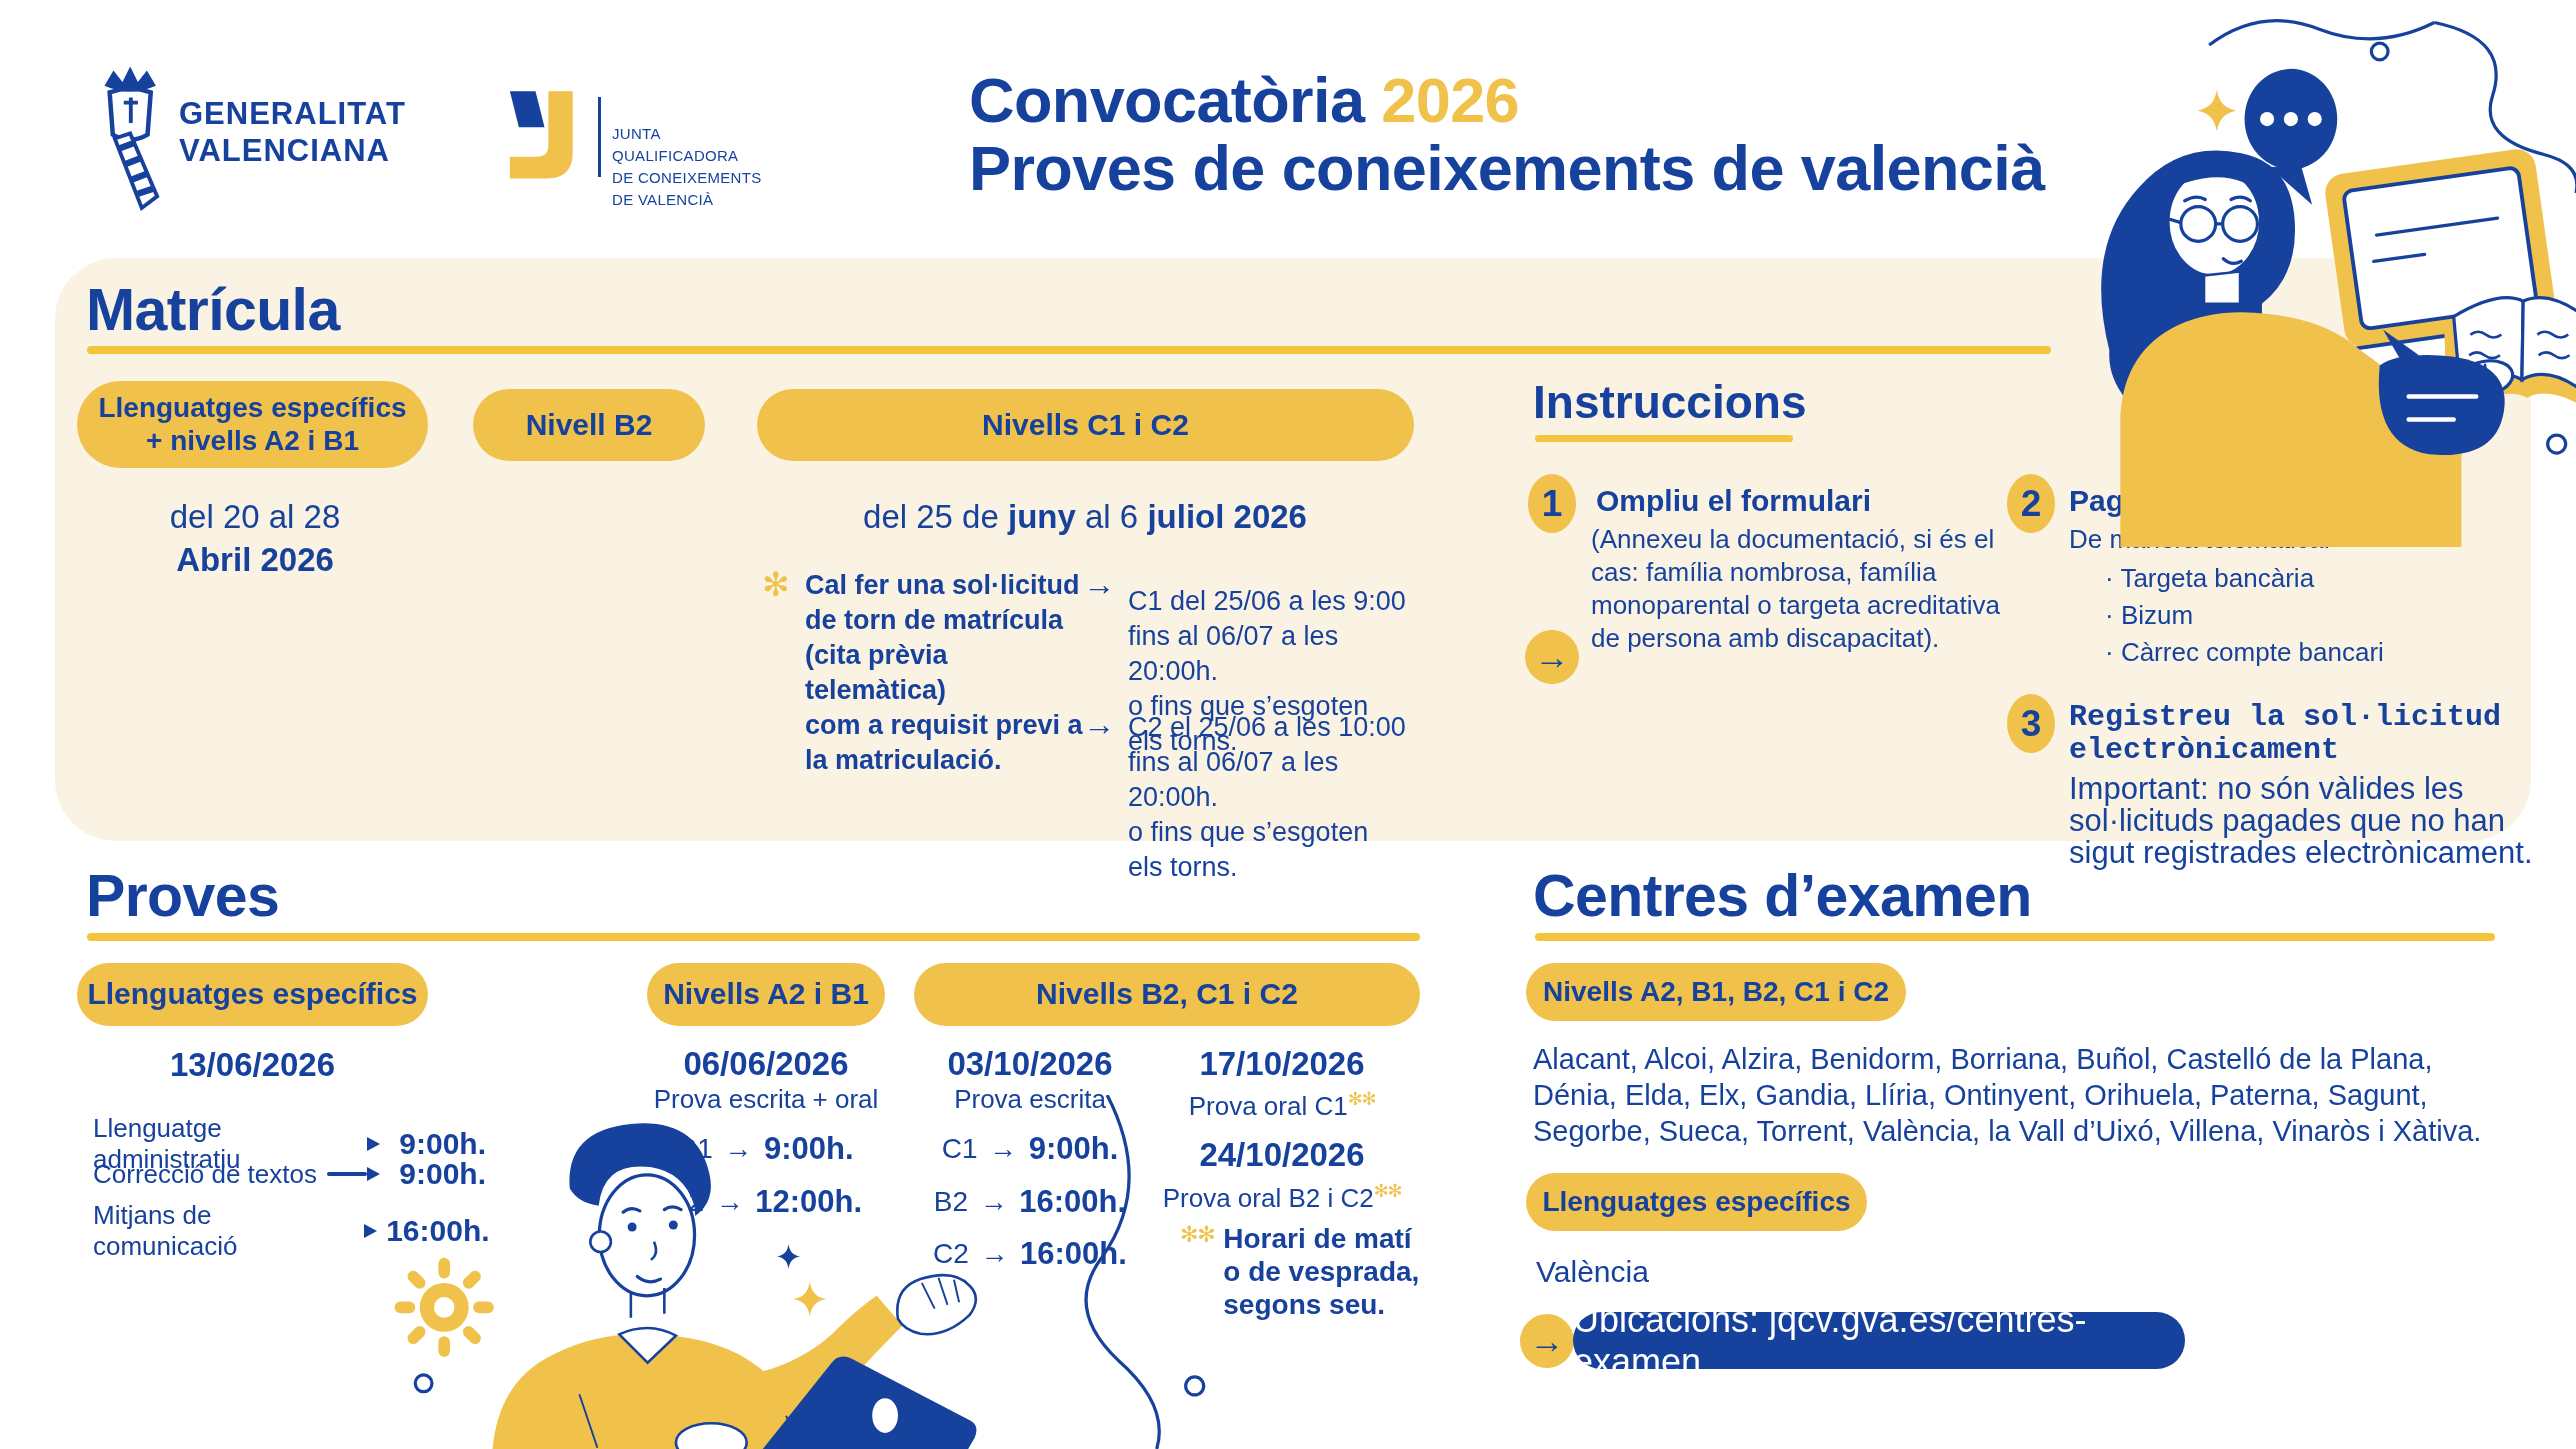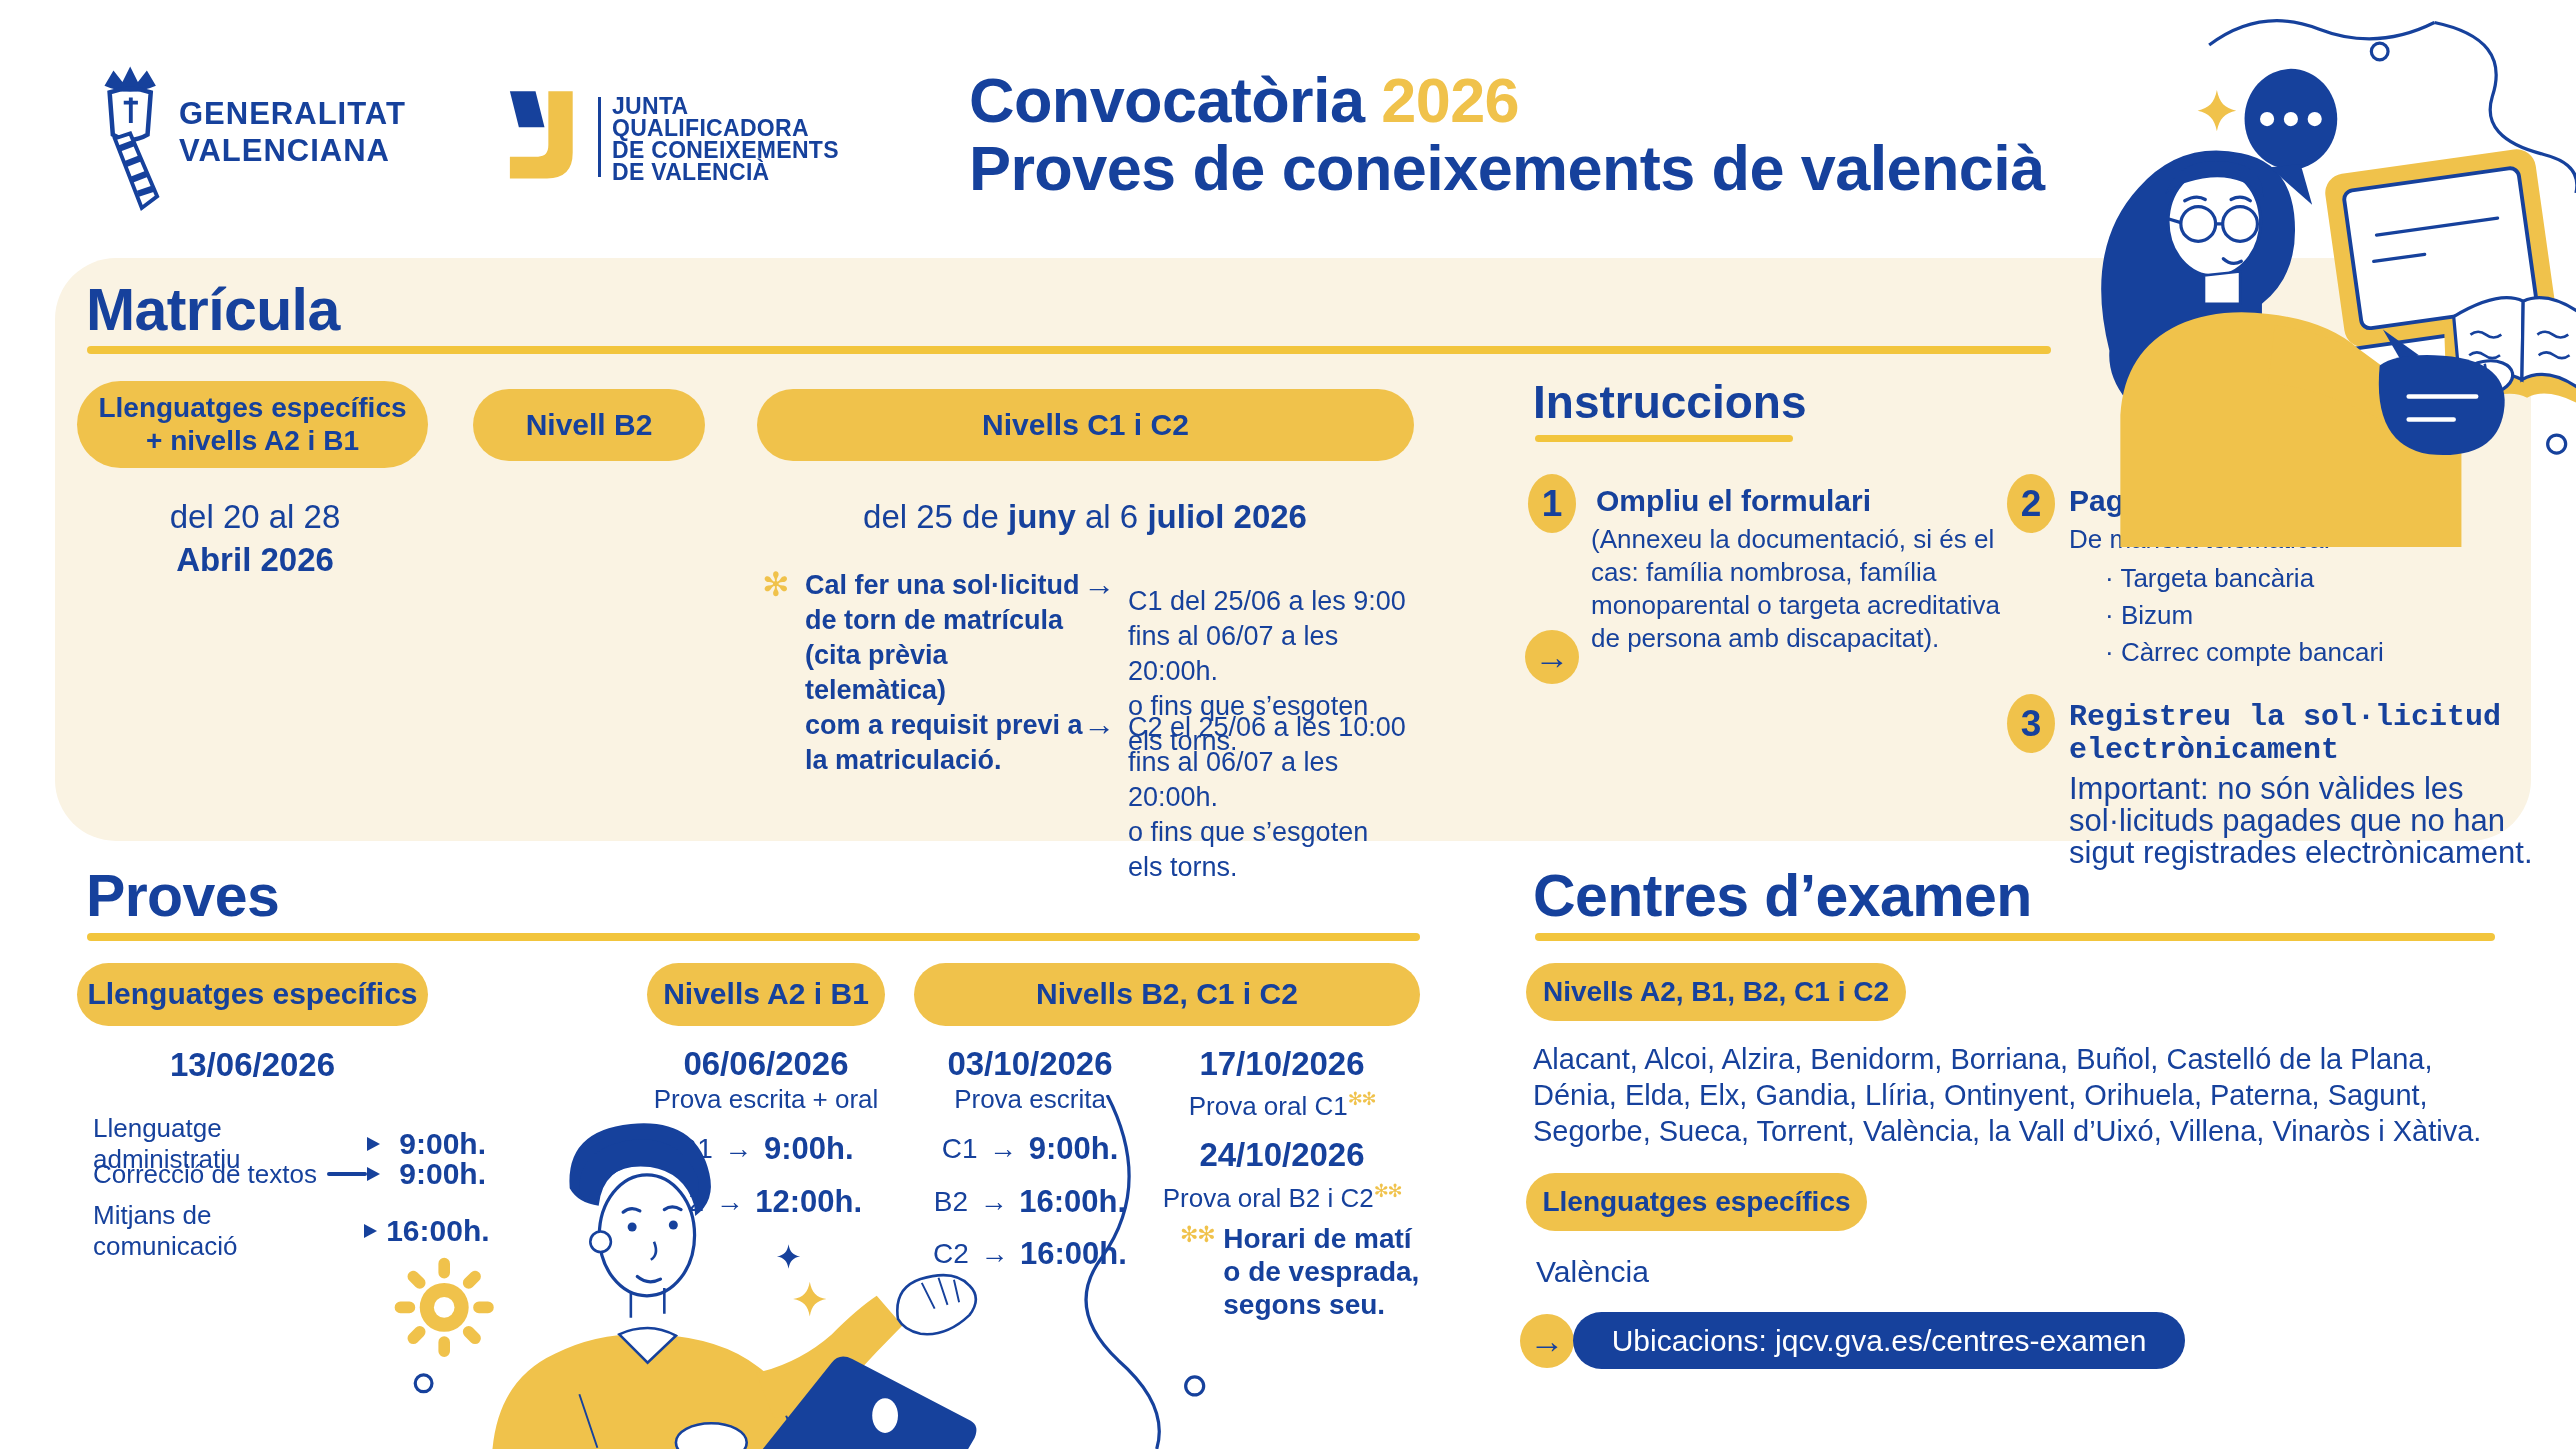--- a/index.html
+++ b/index.html
@@ -30,21 +30,21 @@
   .lrow .lead{flex:1;display:flex;align-items:center;margin:0 9px 0 10.3px;}
   .lrow .bar{flex:1;height:3.9px;background:#16419C;border-radius:1.9px;}
   .lrow .tip{width:0;height:0;border-left:13px solid #16419C;border-top:7px solid transparent;border-bottom:7px solid transparent;}
   .lrow .time{font-size:30px;font-weight:800;min-width:97px;text-align:right;}
   .crow{font-size:28px;display:flex;align-items:center;justify-content:center;gap:11.6px;}
   .crow .time{font-size:31px;font-weight:800;}
   .crow .ar{font-weight:800;font-size:28px;}
   .fn{color:#F0C24B;font-size:18px;font-weight:800;vertical-align:super;letter-spacing:-1.3px;}
   .cities{font-size:29px;line-height:36px;}
   .gvaname{font-size:31px;font-weight:700;letter-spacing:1px;line-height:37px;}
-  .jqcvname{font-size:23px;font-weight:700;line-height:22px;letter-spacing:0.3px;}
+  .jqcvname{font-size:15px;font-weight:400;line-height:22px;letter-spacing:0.3px;margin-top:28px;}
   svg{display:block;}
 </style>
 </head>
 <body>
 
 <div id="canvas">
 
   <svg class="abs" style="left:90px;top:64px;" width="81" height="151" viewBox="0 0 125 235">
     <path d="M22,34 L36,10 L50,28 L62,4 L74,28 L88,10 L102,34 Q62,52 22,34 Z" fill="#16419C"></path>
     <path d="M30,44 Q62,33 94,44 L89,110 Q62,126 35,110 Z" fill="none" stroke="#16419C" stroke-width="7"></path>
@@ -253,21 +253,21 @@
     <div>Dénia, Elda, Elx, Gandia, Llíria, Ontinyent, Orihuela, Paterna, Sagunt,</div>
     <div>Segorbe, Sueca, Torrent, València, la Vall d’Uixó, Villena, Vinaròs i Xàtiva.</div>
   </div>
 
   <div class="ypill" style="left:1526px;top:1173px;width:341px;height:58px;font-size:28px;">
     <div>Llenguatges específics</div>
   </div>
   <div class="abs" style="left:1536px;top:1255px;font-size:30px;">València</div>
 
   <div class="arrc" style="left:1520px;top:1314px;">→</div>
-  <div class="abs bpill" style="left:1573px;top:1312px;width:612px;height:57px;font-size:30px;">Ubicacions: jqcv.gva.es/centres-examen</div>
+  <div class="abs bpill" style="left:1573px;top:1312px;width:612px;height:57px;font-size:36px;">Ubicacions: jqcv.gva.es/centres-examen</div>
 
   <svg class="abs" style="left:2048px;top:0px;" width="554" height="547" viewBox="0 0 860 850">
 
     <path d="M250,70 Q330,10 420,45 T600,35" fill="none" stroke="#16419C" stroke-width="5"></path>
     <path d="M600,35 Q720,60 690,150 Q670,215 770,240 Q830,255 820,300" fill="none" stroke="#16419C" stroke-width="5"></path>
     <circle cx="515" cy="80" r="13" fill="none" stroke="#16419C" stroke-width="5"></circle>
     <circle cx="790" cy="690" r="14" fill="none" stroke="#16419C" stroke-width="5"></circle>
     <circle cx="350" cy="770" r="10" fill="none" stroke="#16419C" stroke-width="5"></circle>
     <path d="M262,140 C266,160 274,168 292,172 C274,176 266,184 262,204 C258,184 250,176 232,172 C250,168 258,160 262,140 Z" fill="#F0C24B"></path>
     <path d="M368,712 C371,727 377,733 391,736 C377,739 371,745 368,760 C365,745 359,739 345,736 C359,733 365,727 368,712 Z" fill="#F0C24B"></path>

